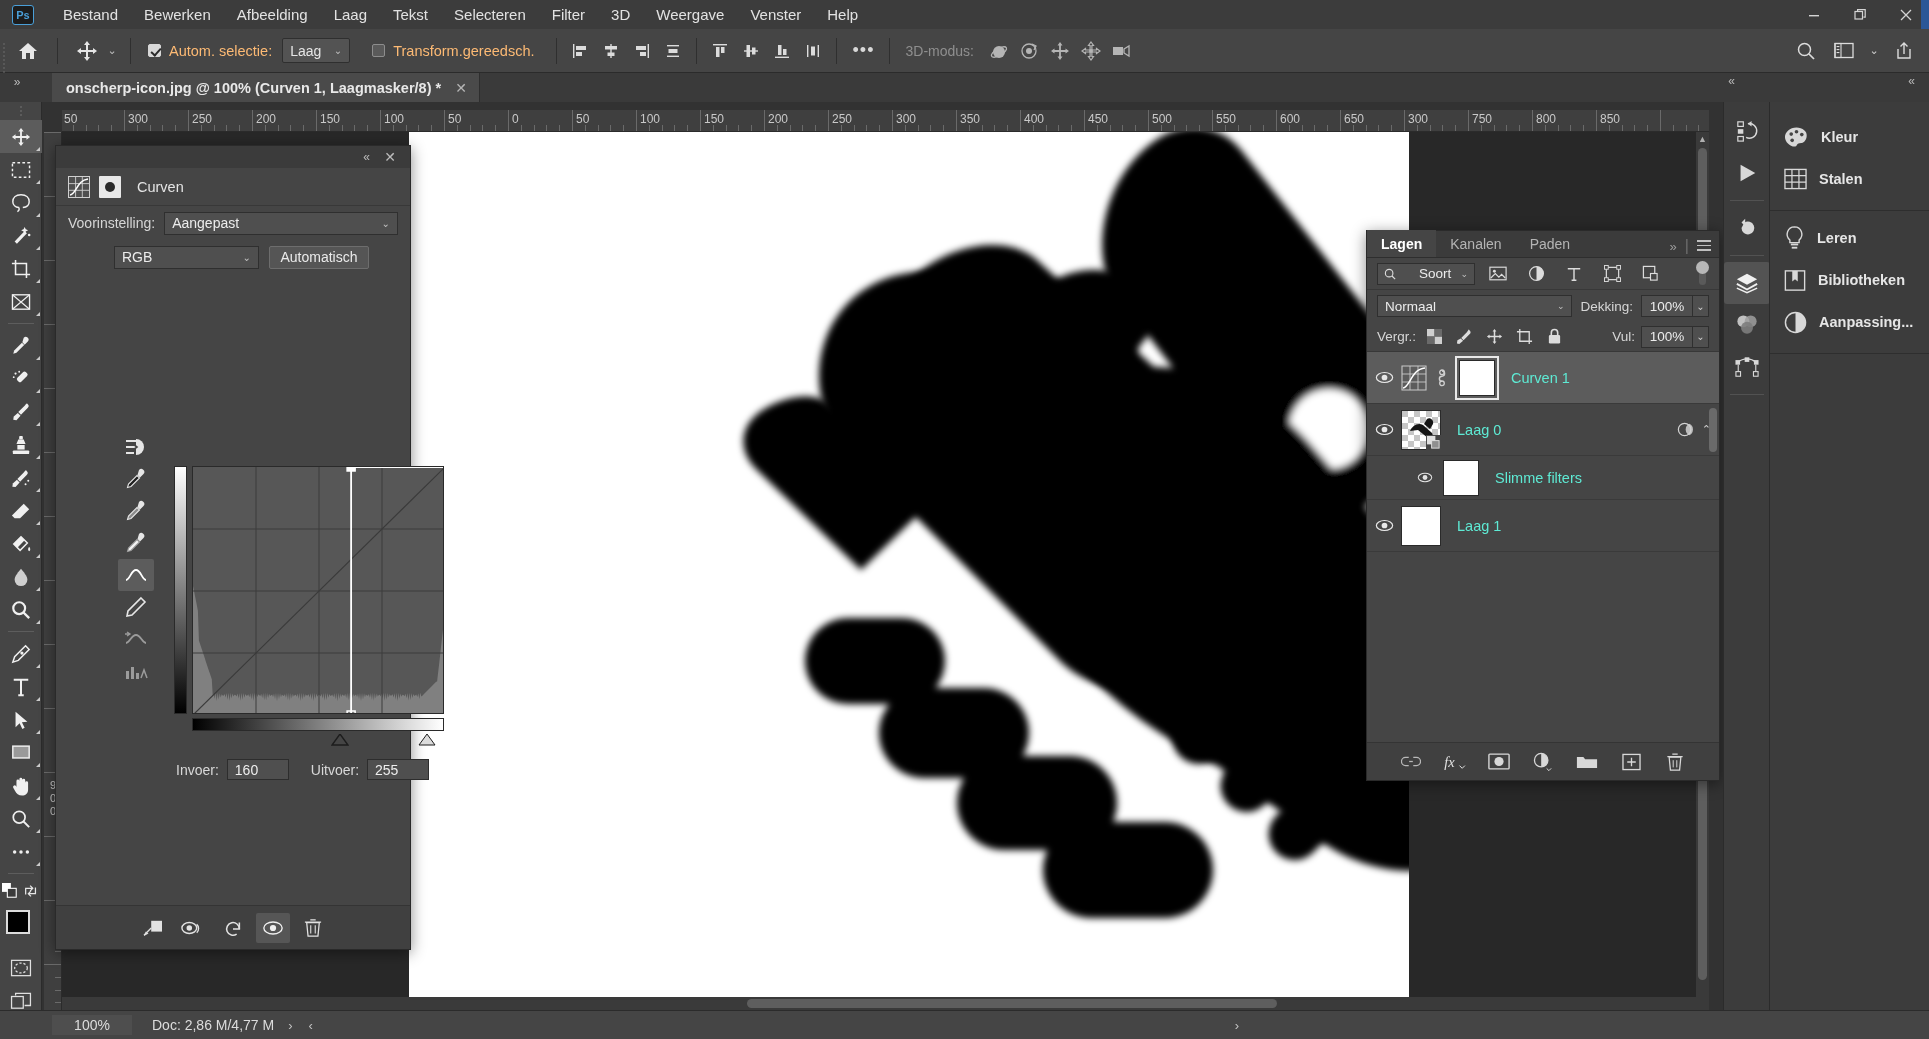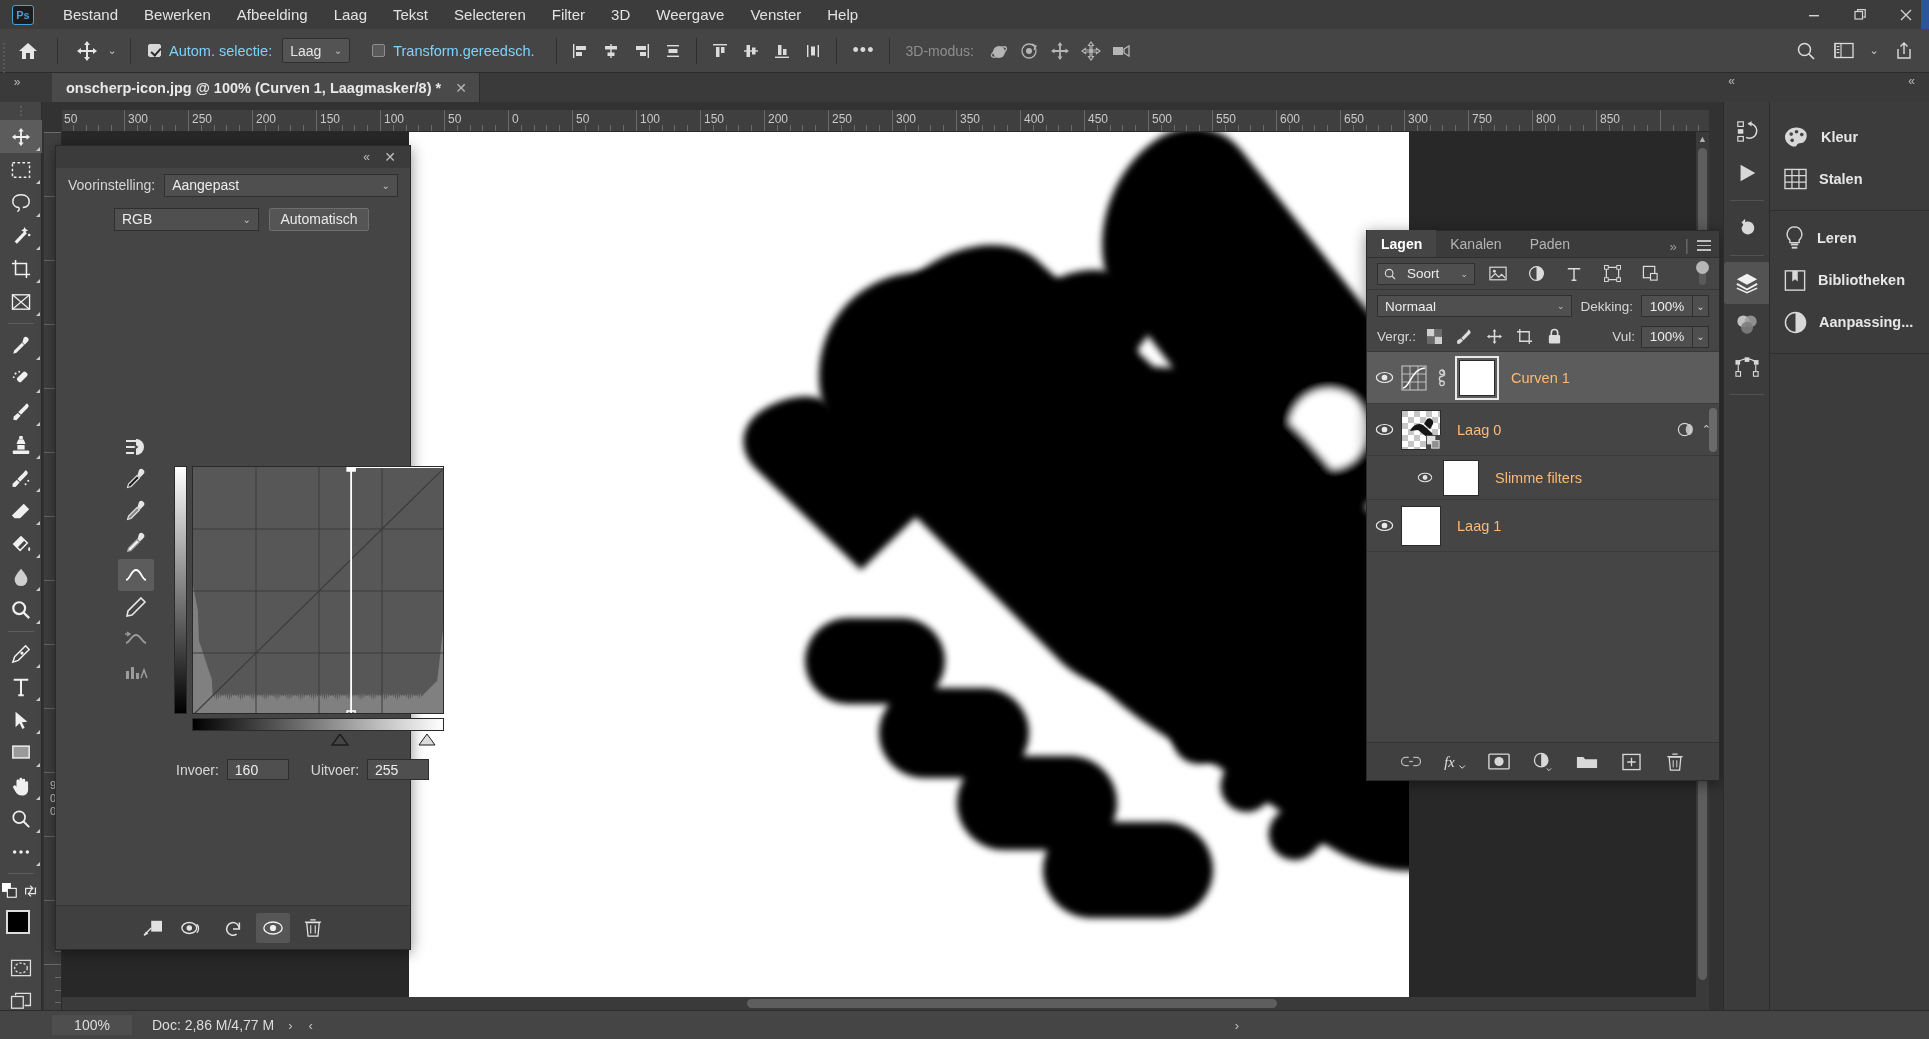--- a/index.html
+++ b/index.html
@@ -23,21 +23,21 @@
 
   
   .optionsbar { position:absolute; left:0; top:29px; width:1929px; height:44px; background:#454545;
      border-bottom:1px solid #2b2b2b; display:flex; align-items:center; }
   .ob-grip { width:8px; height:44px; background:repeating-linear-gradient(to bottom,#6b6b6b 0 2px,transparent 2px 4px);
      background-size:2px 100%; background-position:3px 14px; background-repeat:no-repeat; opacity:.5;}
   .ob-home { width:40px; height:44px; display:flex; align-items:center; justify-content:center; }
   .ob-tool { width:40px; height:44px; display:flex; align-items:center; justify-content:center; }
   .ob-chev { color:#bdbdbd; font-size:11px; margin-left:-4px; width:18px; text-align:center;}
   .ob-sep { width:1px; height:26px; background:#2f2f2f; margin:0 9px; }
-  .cbwrap { display:flex; align-items:center; gap:8px; margin-left:8px; font-size:14.5px; color:#7dd3fc; }
+  .cbwrap { display:flex; align-items:center; gap:8px; margin-left:8px; font-size:14.5px; color:#fdba74; }
   .cbox { width:13px; height:13px; border:1px solid #8d8d8d; background:#5a5a5a; border-radius:2px;
      display:inline-block; position:relative; }
   .cbox.on { background:#d8d8d8; border-color:#d8d8d8; }
   .cbox.on::after { content:""; position:absolute; left:3.5px; top:0.5px; width:4px; height:8px;
      border:solid #2a2a2a; border-width:0 2px 2px 0; transform:rotate(42deg); }
   .sel-combo { margin-left:10px; height:25px; background:#535353; border:1px solid #2f2f2f; border-radius:2px;
      display:flex; align-items:center; padding:0 7px; font-size:14px; color:#e6e6e6; min-width:68px;
      justify-content:space-between; gap:12px; }
   .align-grp { display:flex; align-items:center; gap:3px; }
   .align-btn { width:28px; height:28px; display:flex; align-items:center; justify-content:center; }
@@ -185,21 +185,21 @@
      display:flex; align-items:center; justify-content:center; color:#cfcfcf; font-size:10px; }
   .ly-lock { height:30px; display:flex; align-items:center; padding:0 10px; gap:6px;
      border-bottom:1px solid #383838; }
   .lock-ic { width:24px; height:22px; display:flex; align-items:center; justify-content:center; }
   .layer-list { position:relative; height:296px; overflow:hidden; }
   .lrow { height:52px; display:flex; align-items:center; border-bottom:1px solid #3a3a3a; position:relative;}
   .lrow.selected { background:#5c5c5c; }
   .eye { width:34px; height:52px; display:flex; align-items:center; justify-content:center; }
   .thumb-ps { width:40px; height:40px; background:#fff; border:1px solid #2a2a2a; }
   .thumb-sel { outline:2px solid #e9e9e9; outline-offset:2px; }
-  .lname { font-size:14.5px; color:#fdba74; margin-left:16px; }
+  .lname { font-size:14.5px; color:#5eead4; margin-left:16px; }
   .link-ic { width:18px; display:flex; align-items:center; justify-content:center; margin-left:6px; }
   .srow { height:44px; display:flex; align-items:center; padding-left:44px; border-bottom:1px solid #3a3a3a; }
   .srow2 { height:30px; display:flex; align-items:center; padding-left:64px; border-bottom:1px solid #3a3a3a; }
   .ly-foot { position:absolute; left:0; bottom:0; width:352px; height:38px; background:#404040;
      border-top:1px solid #343434; display:flex; align-items:center; justify-content:center; gap:18px; }
   .lf-btn { width:26px; height:26px; display:flex; align-items:center; justify-content:center; }
 
   
   .rdock-icons { position:absolute; right:160px; top:102px; width:46px; height:937px; background:#3c3c3c;
      border-left:1px solid #2b2b2b; }
@@ -854,20 +854,31 @@
   </div>
   <div class="hscroll">
     <div class="thumb"></div>
   </div>
 
   <div class="props">
     <div class="props-dragbar">
       <span class="cc">«</span>
       <span class="xx">✕</span>
     </div>
+    <div class="props-head">
+      <div class="ph-icon">
+        <svg width="20" height="20" viewBox="0 0 20 20">
+            <rect x="0" y="0" width="20" height="20" fill="none"></rect>
+            <path d="M0 6.6 H20 M0 13.3 H20 M6.6 0 V20 M13.3 0 V20" stroke="#cfcfcf" stroke-width="0.9"></path>
+            <path d="M1 18 C7 18 8 3 19 2" fill="none" stroke="#ffffff" stroke-width="1.5"></path>
+          </svg>
+      </div>
+      <div class="ph-mask"></div>
+      <div class="ph-title">Curven</div>
+    </div>
     <div class="preset-row">
       <span class="lab">Voorinstelling:</span>
       <div class="preset-sel">
         <span>Aangepast</span>
         <span style="font-size:10px;color:#c2c2c2;">⌄</span>
       </div>
     </div>
     <div class="chan-row">
       <div class="chan-sel">
         <span>RGB</span>
@@ -1012,21 +1023,21 @@
         <span style="color:#6e6e6e;">|</span>
         <span class="props-menu" style="position:static;width:14px;height:12px;">
             <i></i>
             <i></i>
             <i></i>
           </span>
       </div>
     </div>
     <div class="ly-filter">
       <div class="kind-sel">
-        <span style="display:flex;align-items:center;gap:11px;">
+        <span style="display:flex;align-items:center;gap:23px;">
           <svg width="12" height="12" viewBox="0 0 14 14">
               <circle cx="6" cy="6" r="4.4" fill="none" stroke="#dcdcdc" stroke-width="1.3"></circle>
               <path d="M9.3 9.3 L13 13" stroke="#dcdcdc" stroke-width="1.4"></path>
             </svg>
           <span>Soort</span>
         </span>
         <span style="font-size:9px;color:#c2c2c2;">⌄</span>
       </div>
       <div class="fi">
         <svg width="18" height="15" viewBox="0 0 20 16">

